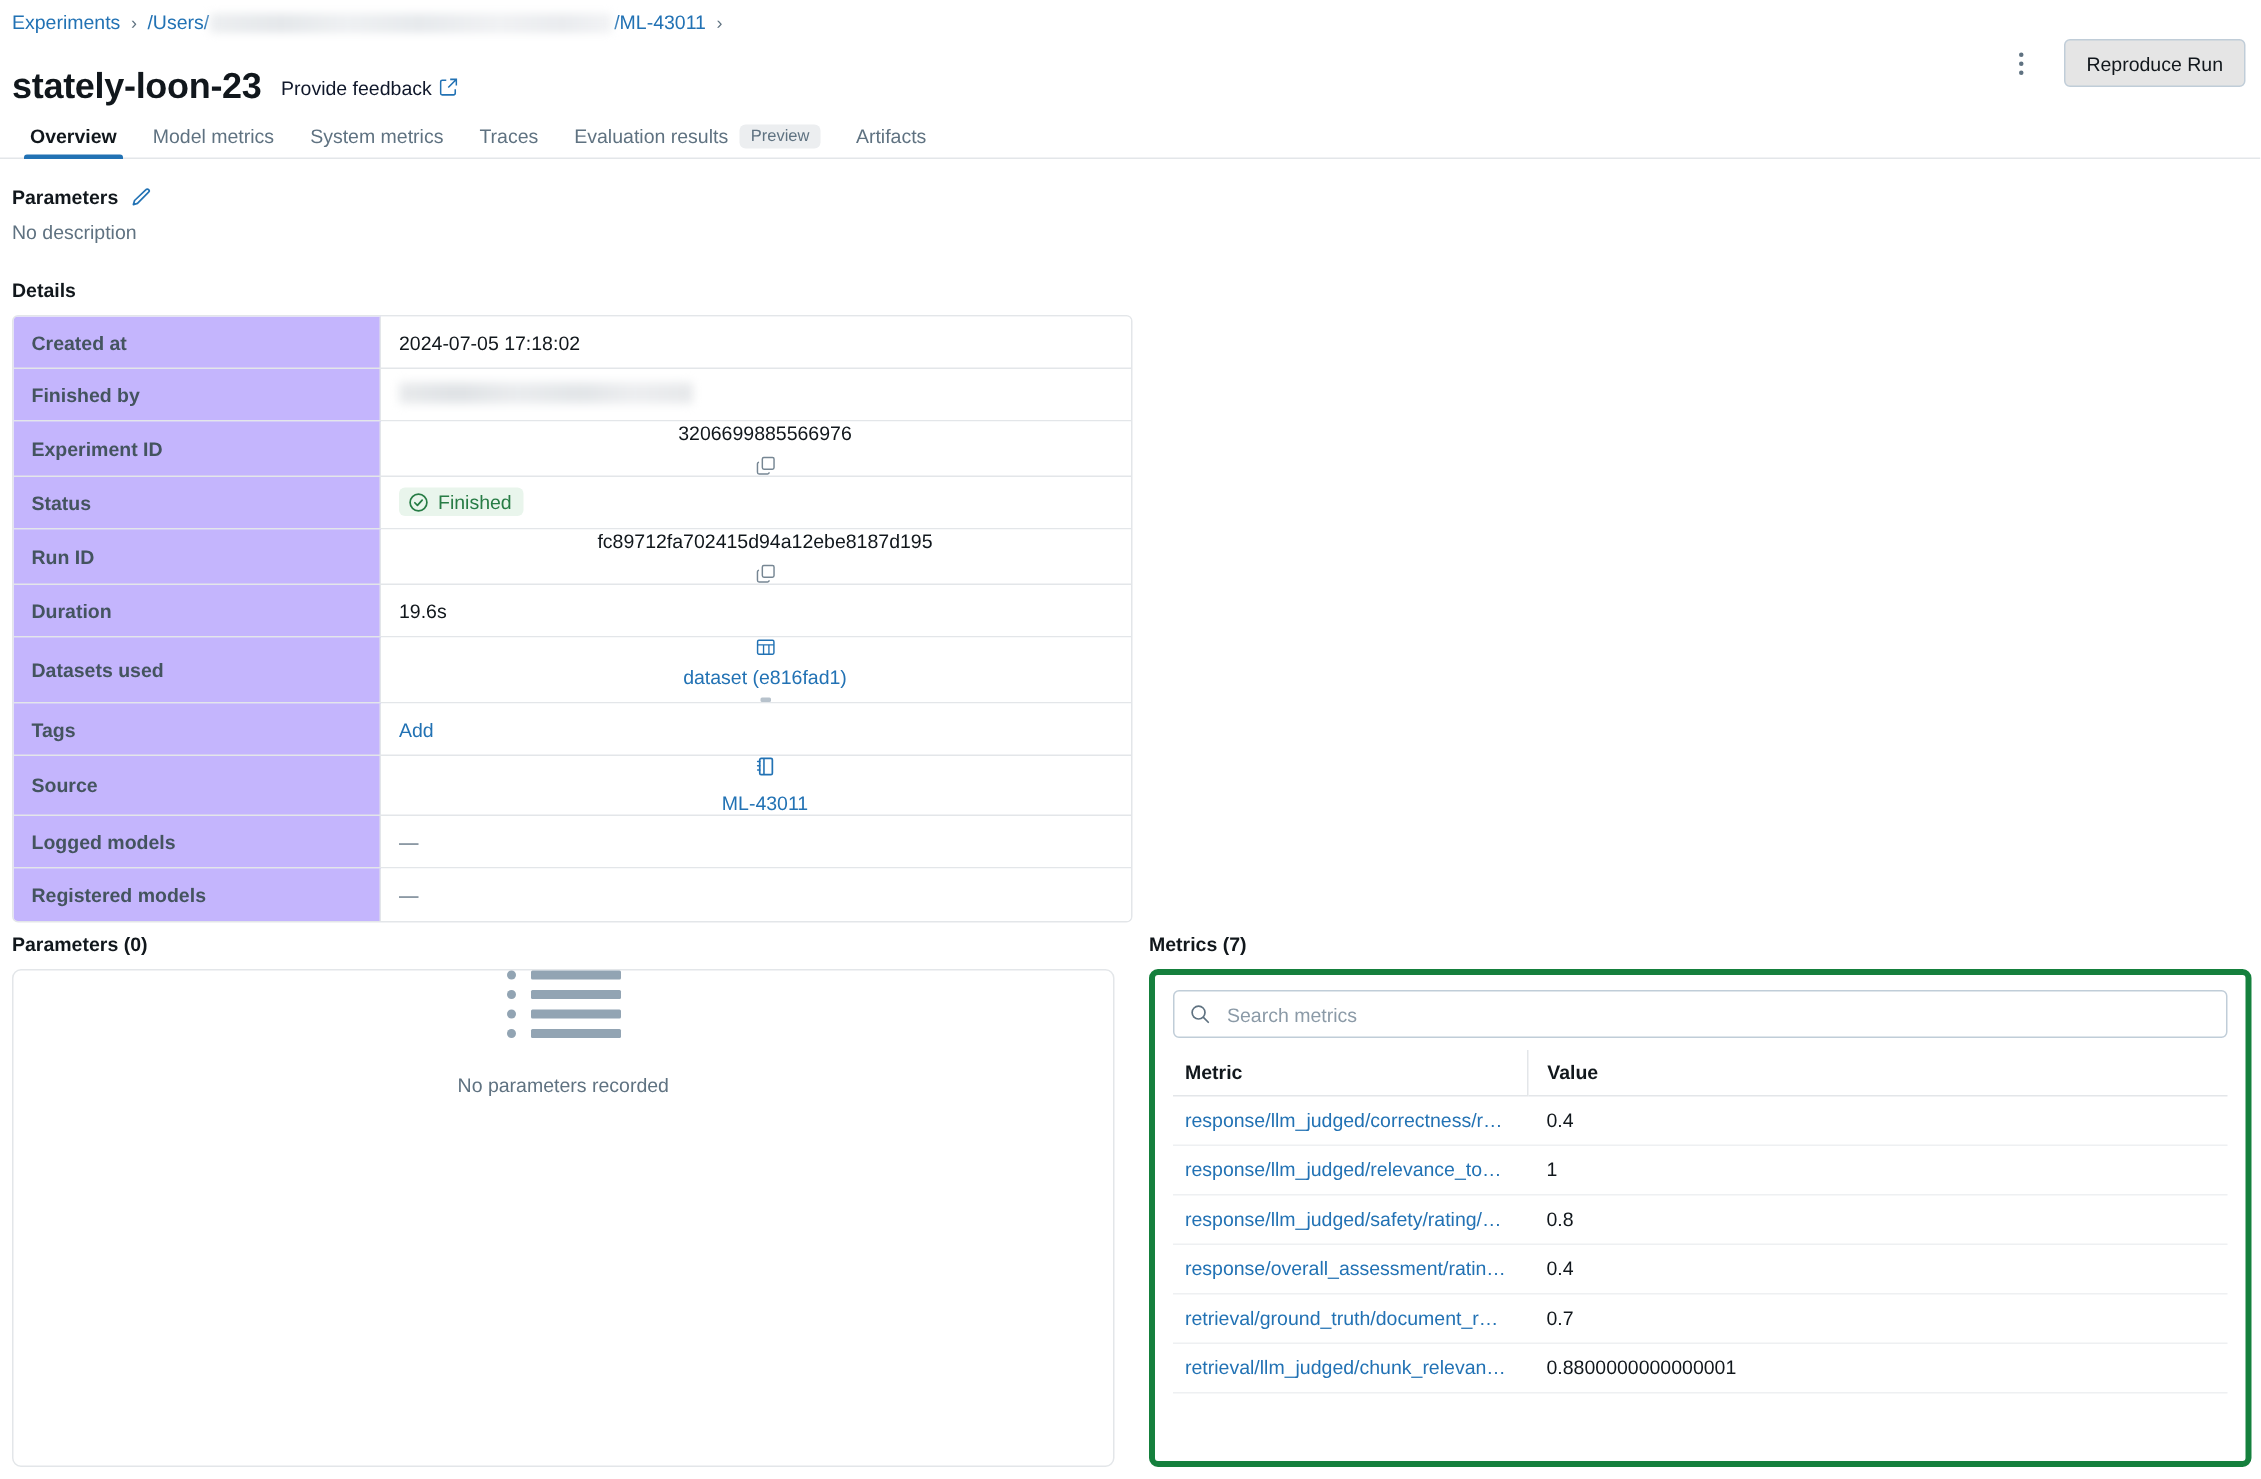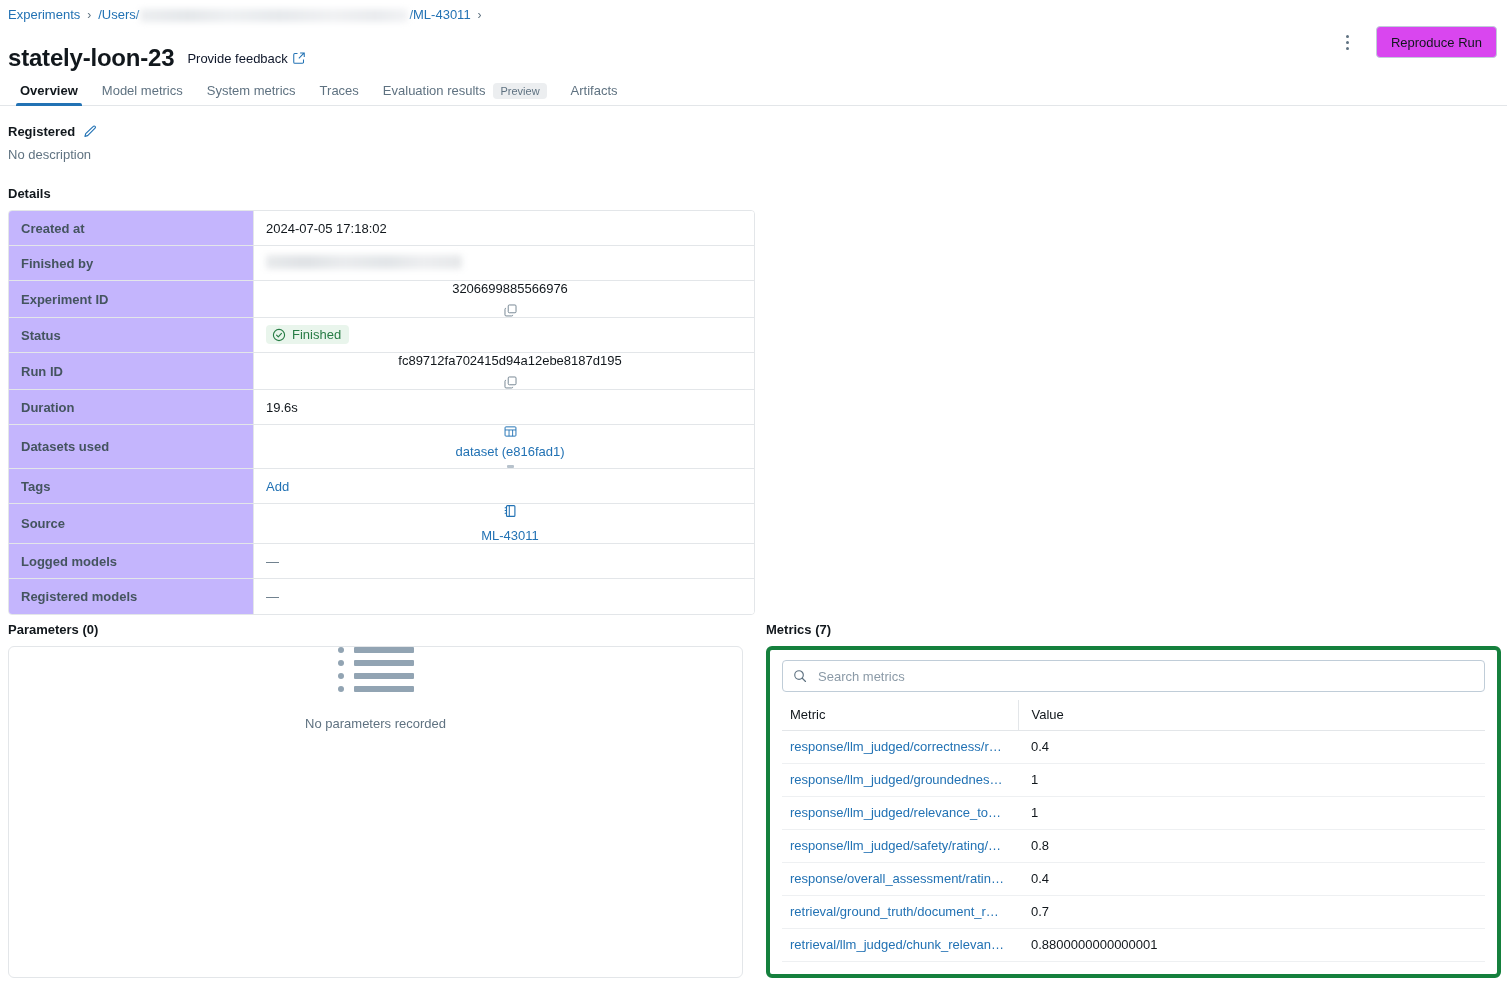--- a/index.html
+++ b/index.html
@@ -47,21 +47,21 @@
     position: absolute; right: 10px; top: 26px;
     display: flex; align-items: center; gap: 14px;
   }
   .kebab {
     width: 28px; height: 30px; display: flex; flex-direction: column;
     align-items: center; justify-content: center; gap: 3px; cursor: pointer;
     border-radius: 4px;
   }
   .kebab i { display: block; width: 3px; height: 3px; border-radius: 50%; background: #5f7281; }
   .btn-reproduce {
-    border: 1px solid #c0cdd8; background: #d946ef; color: #11171c;
+    border: 1px solid #c0cdd8; background: #e5e5e5; color: #11171c;
     font-size: 13px; font-family: inherit; font-weight: 400;
     height: 32px; padding: 0 14px; border-radius: 4px; cursor: pointer;
     white-space: nowrap;
   }
 
   
   .tabs {
     position: absolute; left: 0; top: 76px; width: 1507px; height: 30px;
     display: flex; align-items: flex-start; gap: 0;
     border-bottom: 1px solid #e3e6e9;
@@ -150,21 +150,21 @@
     display: flex; align-items: center; padding: 0 10px; gap: 9px;
   }
   .search-input {
     flex: 1; border: 0; outline: 0; background: transparent;
     font-family: inherit; font-size: 13px; color: #11171c; height: 100%;
   }
   .search-input::placeholder { color: #8b9aa7; }
 
   .metrics-table { width: 100%; border-collapse: collapse; margin-top: 8px; table-layout: fixed; }
   .metrics-table th {
-    text-align: left; font-size: 13px; font-weight: 400; color: #11171c;
+    text-align: left; font-size: 13px; font-weight: 700; color: #11171c;
     height: 30px; padding: 0 8px 0 8px; border-bottom: 1px solid #e3e6e9;
   }
   .metrics-table th.col-metric { width: 236px; }
   .metrics-table th.col-value { border-left: 1px solid #e3e6e9; padding-left: 13px; }
   .metrics-table td {
     font-size: 13px; height: 33px; padding: 0 8px;
     border-bottom: 1px solid #eef0f2; vertical-align: middle;
   }
   .metrics-table td.m-name {
     color: #2272b4; cursor: pointer;
@@ -225,21 +225,21 @@
       <span>Evaluation results</span>
       <span class="preview-badge">Preview</span>
     </div>
     <div class="tab">
         <span>Artifacts</span>
       </div>
   </div>
 
   <div class="desc-block">
     <div class="section-head">
-      <span>Registered</span>
+      <span>Parameters</span>
       <span class="edit-icon">
         <svg width="14" height="14" viewBox="0 0 16 16">
           <path d="M11.8 1.6a1.4 1.4 0 0 1 2 2L5.3 12.1 2.2 13l.9-3.1z" fill="none" stroke="#2272b4" stroke-width="1.3" stroke-linejoin="round"></path>
         </svg>
       </span>
     </div>
     <div class="desc-text">No description</div>
   </div>
 
   <div class="section-head details-head">Details</div>
@@ -380,24 +380,20 @@
           <th class="col-metric">Metric</th>
           <th class="col-value">Value</th>
         </tr>
       </thead>
       <tbody>
         <tr>
           <td class="m-name">response/llm_judged/correctness/r…</td>
           <td class="m-value">0.4</td>
         </tr>
         <tr>
-          <td class="m-name">response/llm_judged/groundednes…</td>
-          <td class="m-value">1</td>
-        </tr>
-        <tr>
           <td class="m-name">response/llm_judged/relevance_to…</td>
           <td class="m-value">1</td>
         </tr>
         <tr>
           <td class="m-name">response/llm_judged/safety/rating/…</td>
           <td class="m-value">0.8</td>
         </tr>
         <tr>
           <td class="m-name">response/overall_assessment/ratin…</td>
           <td class="m-value">0.4</td>

